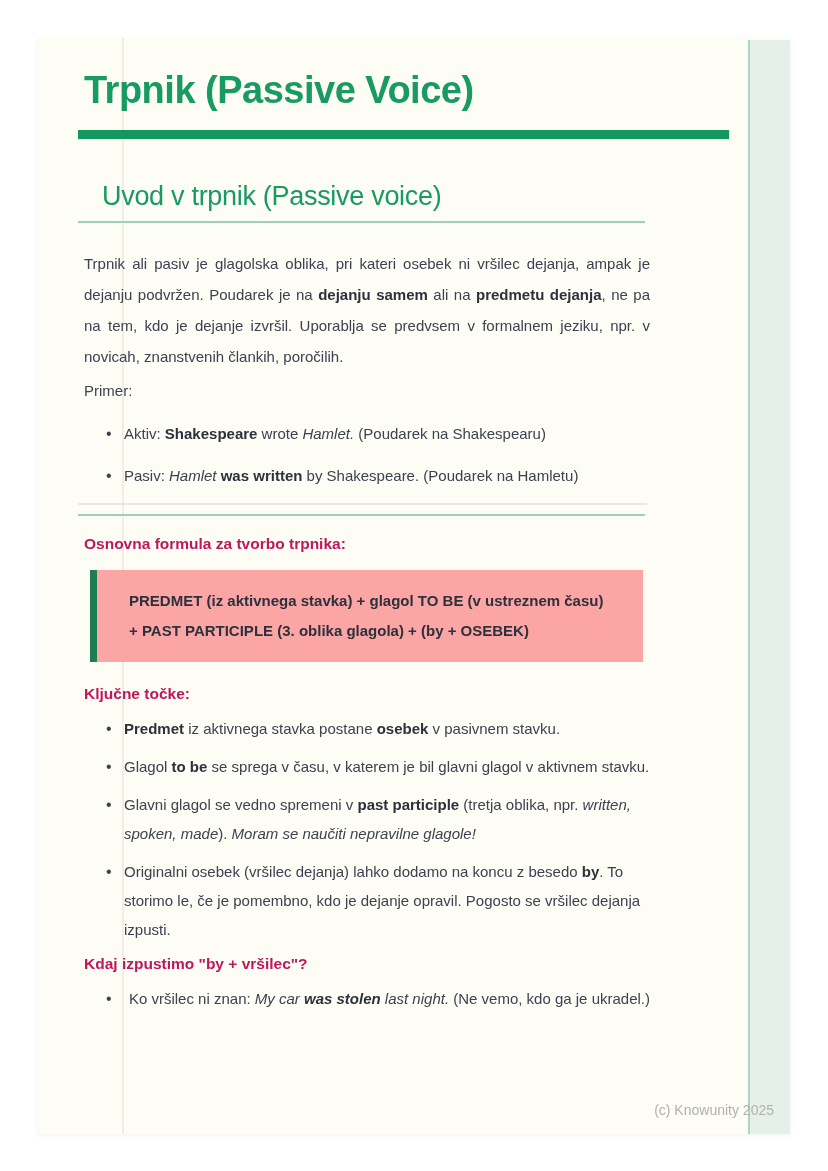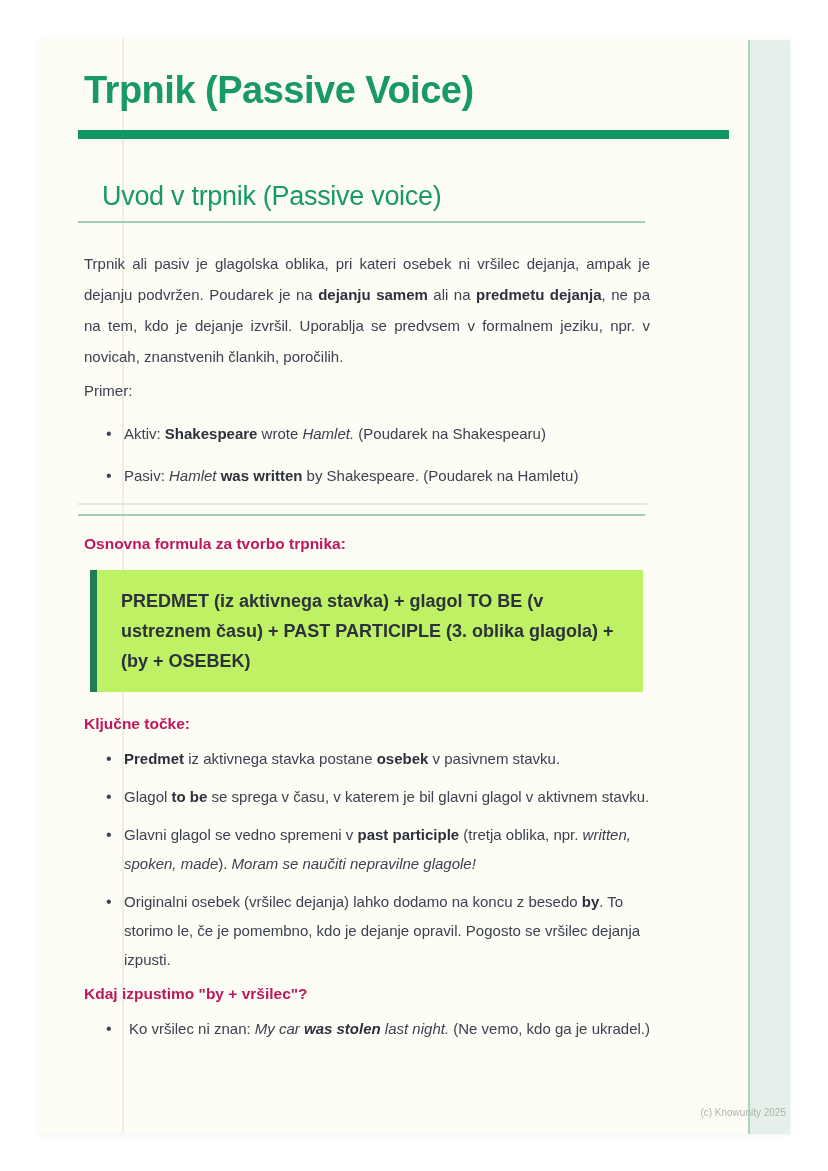--- a/index.html
+++ b/index.html
@@ -70,31 +70,31 @@
   }
   ul.key-list { margin-top:10px; }
   ul.key-list li { margin-bottom:9px; }
   ul.omit-list { margin-top:10px;text-align:right; }
   .section-divider {
     margin:12px 0 0 -6px; width:569px; height:2px;
     background:#e8e8e2;
   }
   .formula-box {
     margin:16px 0 0 6px; width:553px;
-    background:#bef264;
+    background:#fca5a5;
     border-left:7px solid #1e7c52;
-    padding:16px 24px;
-    font-weight:700; font-size:18px; line-height:30px;
+    padding:16px 32px;
+    font-weight:700; font-size:15px; line-height:30px;
     color:#2c313c;
   }
   .b { font-weight:700; color:#2c313c; }
   .i { font-style:italic; }
   .watermark {
-    position:absolute; right:4px; bottom:16px;
-    font-size:10px; color:#b0b2ab;
+    position:absolute; right:16px; bottom:16px;
+    font-size:14px; color:#b0b2ab;
   }
 </style>
 </head>
 <body>
 
 <div class="page">
   <div class="fold-line"></div>
   <div class="accent-strip"></div>
 
   <div class="content">

